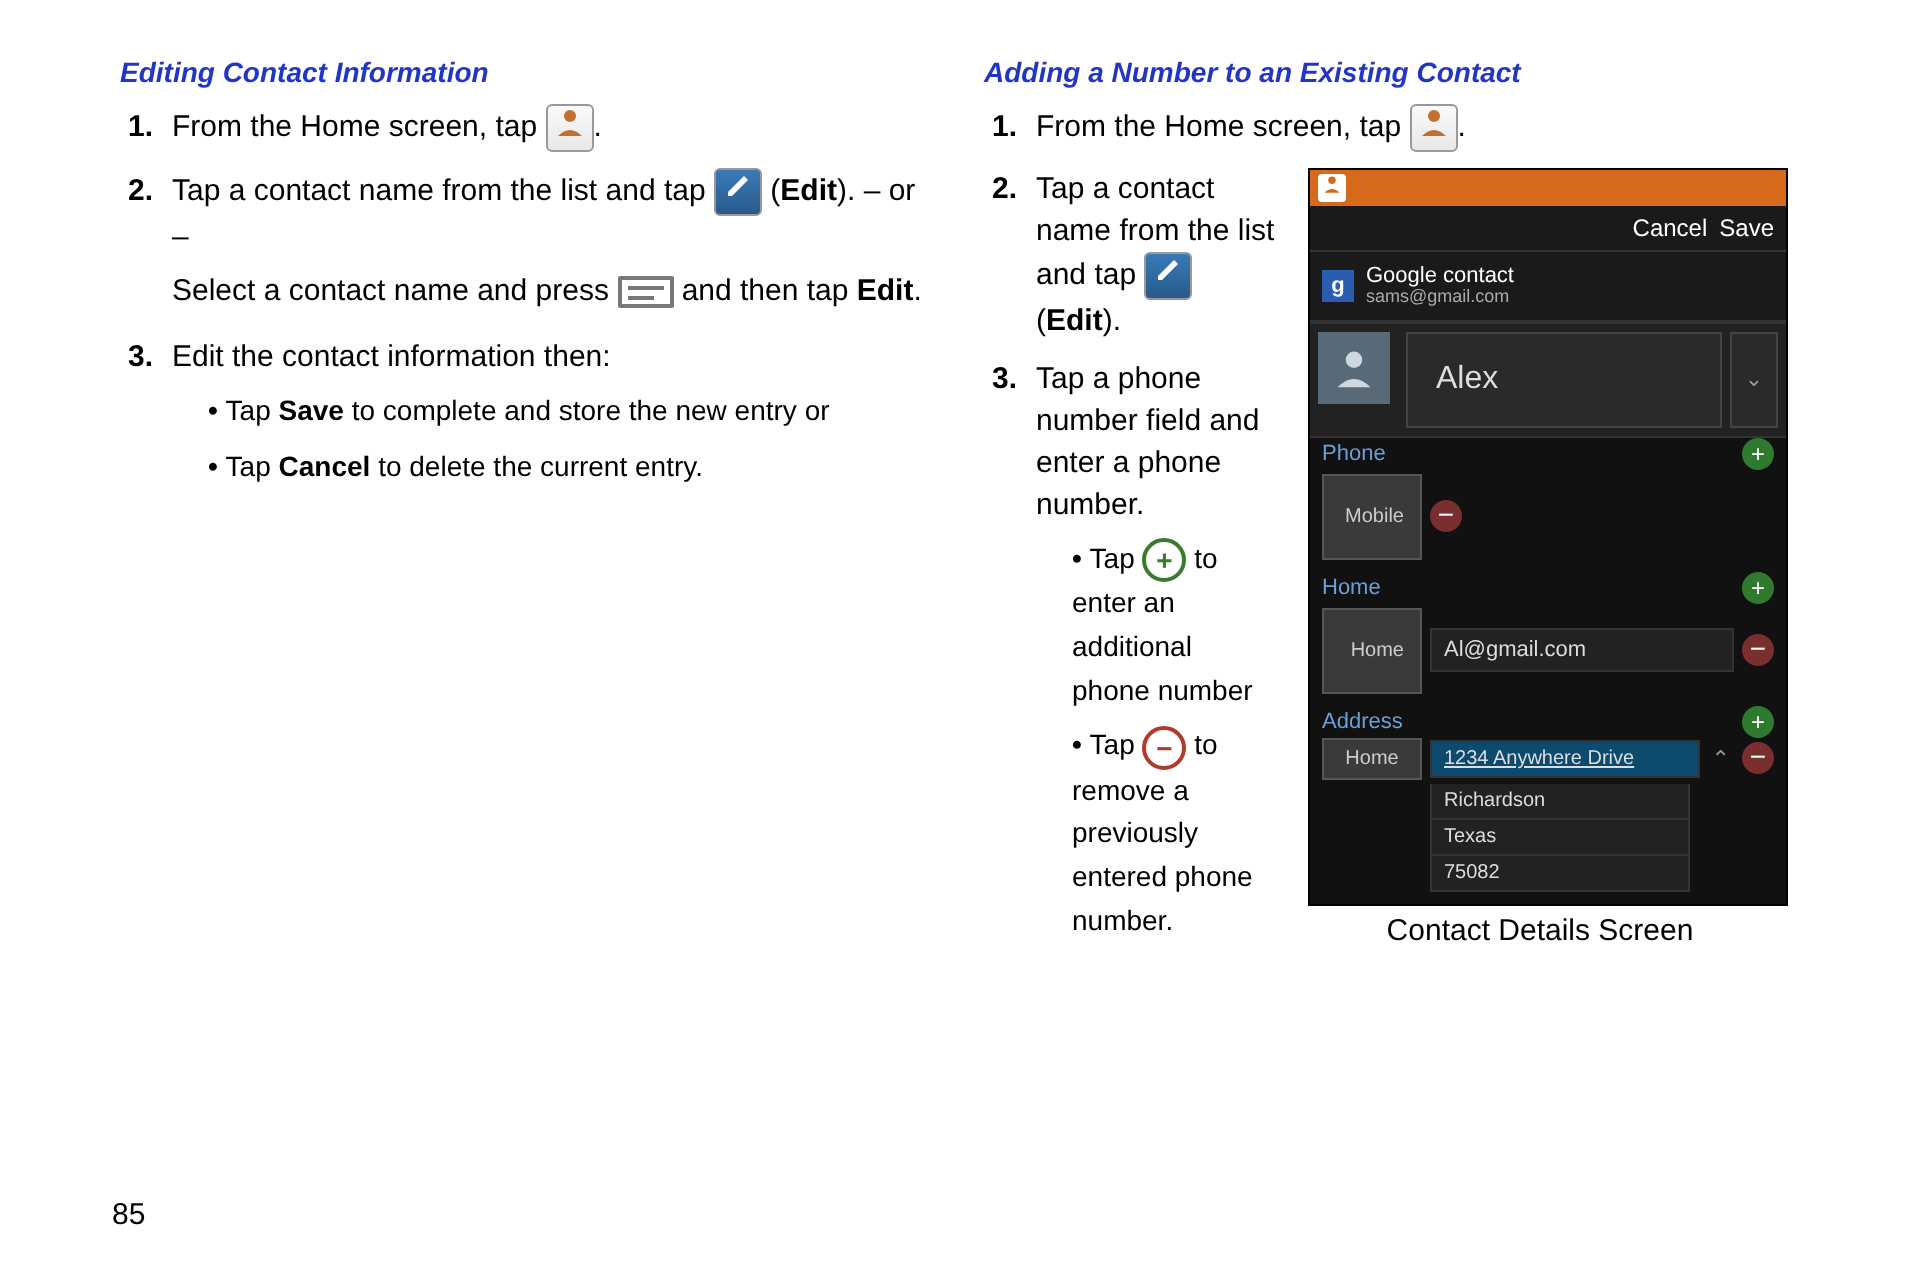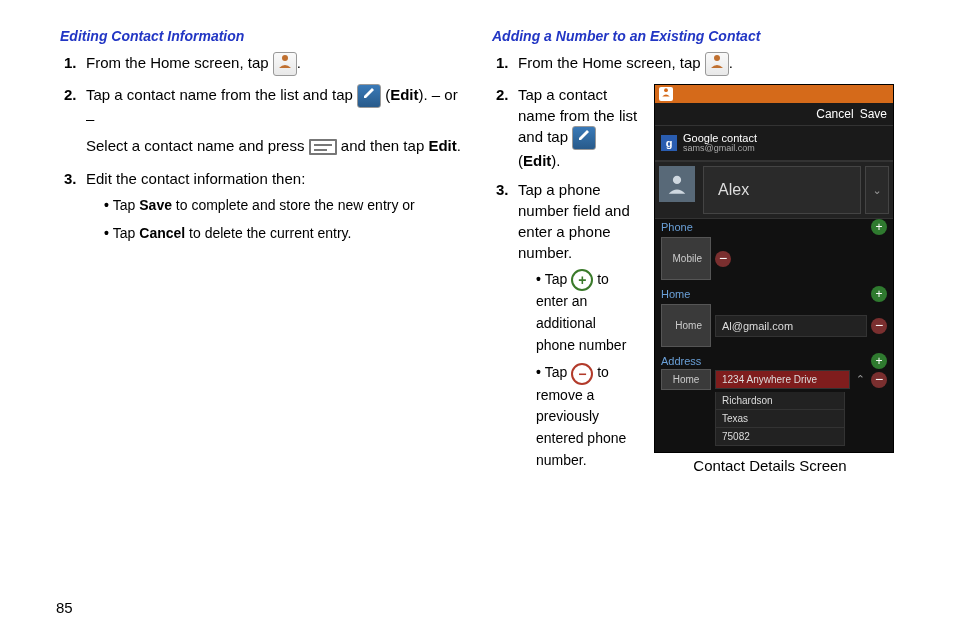--- a/index.html
+++ b/index.html
@@ -103,21 +103,21 @@
   .ps-name .cv { width:24px; background:#2a2a2a; border:1px solid #444; margin:4px 4px 4px 0; display:flex; align-items:center; justify-content:center; color:#999;}
   .ps-sec { padding:0 6px; color:#6aa0d8; font-size:11px; display:flex; justify-content:space-between; align-items:center;}
   .ps-sec .plus { width:16px; height:16px; border-radius:8px; background:#2f7a2f; color:#fff; text-align:center; line-height:16px; font-size:12px; }
   .ps-row { display:flex; padding:2px 6px 6px 6px; gap:4px; align-items:center; }
   .ps-row .lab { background:#3a3a3a; color:#ccc; font-size:10px; padding:15px 8px; width:50px; text-align:right; border:1px solid #555;}
   .ps-row .val { flex:1; background:#222; color:#ddd; font-size:11px; padding:4px 6px; border:1px solid #333; }
   .ps-row .mbtn { width:16px; height:16px; border-radius:8px; background:#7a2f2f; color:#fff; text-align:center; line-height:15px; font-size:14px; }
   .ps-addr-group { padding:0 6px 6px 6px; }
   .ps-addr-group .line { display:flex; gap:4px; align-items:center; margin-bottom:2px; }
   .ps-addr-group .lab { background:#3a3a3a; color:#ccc; font-size:10px; padding:4px 8px; width:50px; text-align:center; border:1px solid #555;}
-  .ps-addr-group .val { flex:1; background:#7f1d1d; color:#ddd; font-size:10px; padding:3px 6px; border:1px solid #333; }
+  .ps-addr-group .val { flex:1; background:#0c4a6e; color:#ddd; font-size:10px; padding:3px 6px; border:1px solid #333;text-decoration:underline; }
   .ps-addr-group .chev { color:#999; padding:0 2px; }
   .ps-addr-group .mbtn { width:16px; height:16px; border-radius:8px; background:#7a2f2f; color:#fff; text-align:center; line-height:15px; font-size:14px; }
   .ps-addr-group .single { margin-left:54px; margin-right:42px; background:#222; color:#ddd; font-size:10px; padding:3px 6px; border:1px solid #333; border-top:none;}
   .caption { text-align:center; font-size:15px; clear:none; }
   .right-wrap { display:flex; }
   .right-wrap .text-part { flex:1; padding-right:8px; }
 </style>
 </head>
 <body>
 

